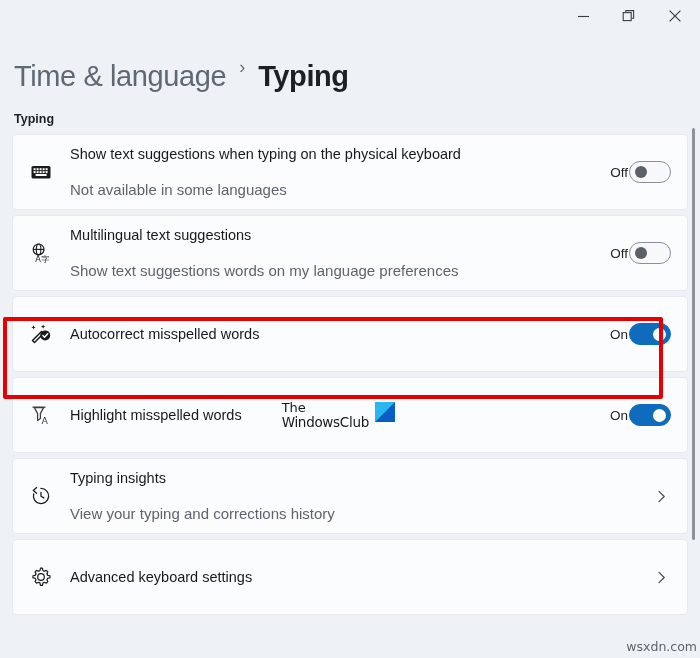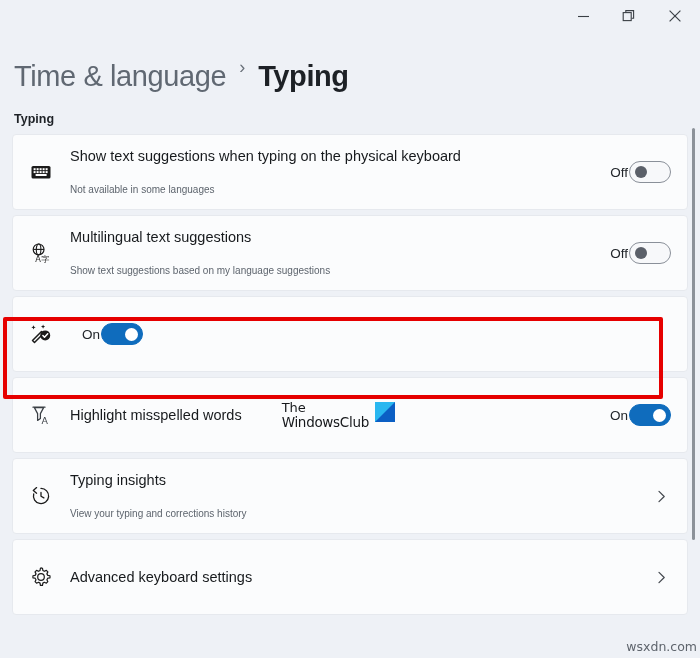--- a/index.html
+++ b/index.html
@@ -105,21 +105,21 @@
     justify-content: space-between;
     gap: 19px;
     min-width: 0;
   }
   .row-title {
     font-size: 14.5px;
     color: #171a1d;
     line-height: 1.15;
   }
   .row-sub {
-    font-size: 10px;
+    font-size: 15px;
     color: #5d646d;
     line-height: 1.15;
   }
 
   .right-zone {
     display: flex;
     align-items: center;
     gap: 1px;
     margin-left: 12px;
   }
@@ -306,39 +306,42 @@
       <svg width="22" height="22" viewBox="0 0 22 22">
         <circle cx="8.6" cy="7.4" r="5.4" fill="none" stroke="#1b1b1b" stroke-width="1.2"></circle>
         <ellipse cx="8.6" cy="7.4" rx="2.3" ry="5.4" fill="none" stroke="#1b1b1b" stroke-width="1.1"></ellipse>
         <line x1="3.2" y1="7.4" x2="14" y2="7.4" stroke="#1b1b1b" stroke-width="1.1"></line>
         <text x="5.2" y="20" font-family="DejaVu Sans, sans-serif" font-size="8.2" fill="#1b1b1b">A</text>
         <text x="11.2" y="20" font-family="DejaVu Sans, sans-serif" font-size="8.2" fill="#1b1b1b">字</text>
       </svg>
     </div>
     <div class="texts">
       <div class="row-title">Multilingual text suggestions</div>
-      <div class="row-sub">Show text suggestions based on my language suggestions</div>
+      <div class="row-sub">Show text suggestions words on my language preferences</div>
     </div>
     <div class="right-zone">
       <span class="state-label">Off</span>
       <span class="toggle off">
         <span class="knob"></span>
       </span>
     </div>
   </div>
 
   <div class="card">
     <div class="icon-slot">
       <svg width="22" height="22" viewBox="0 0 22 22">
         <path d="M2.5 17.5 L11.5 8.5 L13.5 10.5 L4.5 19.5 Z" fill="none" stroke="#1b1b1b" stroke-width="1.5" stroke-linejoin="round"></path>
         <path d="M3.2 5.2 l0.9 2.1 2.1 0.9 -2.1 0.9 -0.9 2.1 -0.9 -2.1 -2.1 -0.9 2.1 -0.9 Z" fill="#1b1b1b" transform="translate(1.2,-1.6) scale(0.72)"></path>
         <path d="M13.5 1.5 l0.8 1.9 1.9 0.8 -1.9 0.8 -0.8 1.9 -0.8 -1.9 -1.9 -0.8 1.9 -0.8 Z" fill="#1b1b1b" transform="translate(0.6,0) scale(0.78) translate(2.5,0.4)"></path>
         <circle cx="15.2" cy="12.4" r="5" fill="#1b1b1b"></circle>
         <path d="M12.9 12.5 l1.6 1.7 3.2 -3.4" fill="none" stroke="#ffffff" stroke-width="1.5" stroke-linecap="round" stroke-linejoin="round"></path>
       </svg>
+    </div>
+    <div class="texts">
+      <div class="row-title">Autocorrect misspelled words</div>
     </div>
     <div class="right-zone">
       <span class="state-label">On</span>
       <span class="toggle on">
         <span class="knob"></span>
       </span>
     </div>
   </div>
 
   <div class="card">

